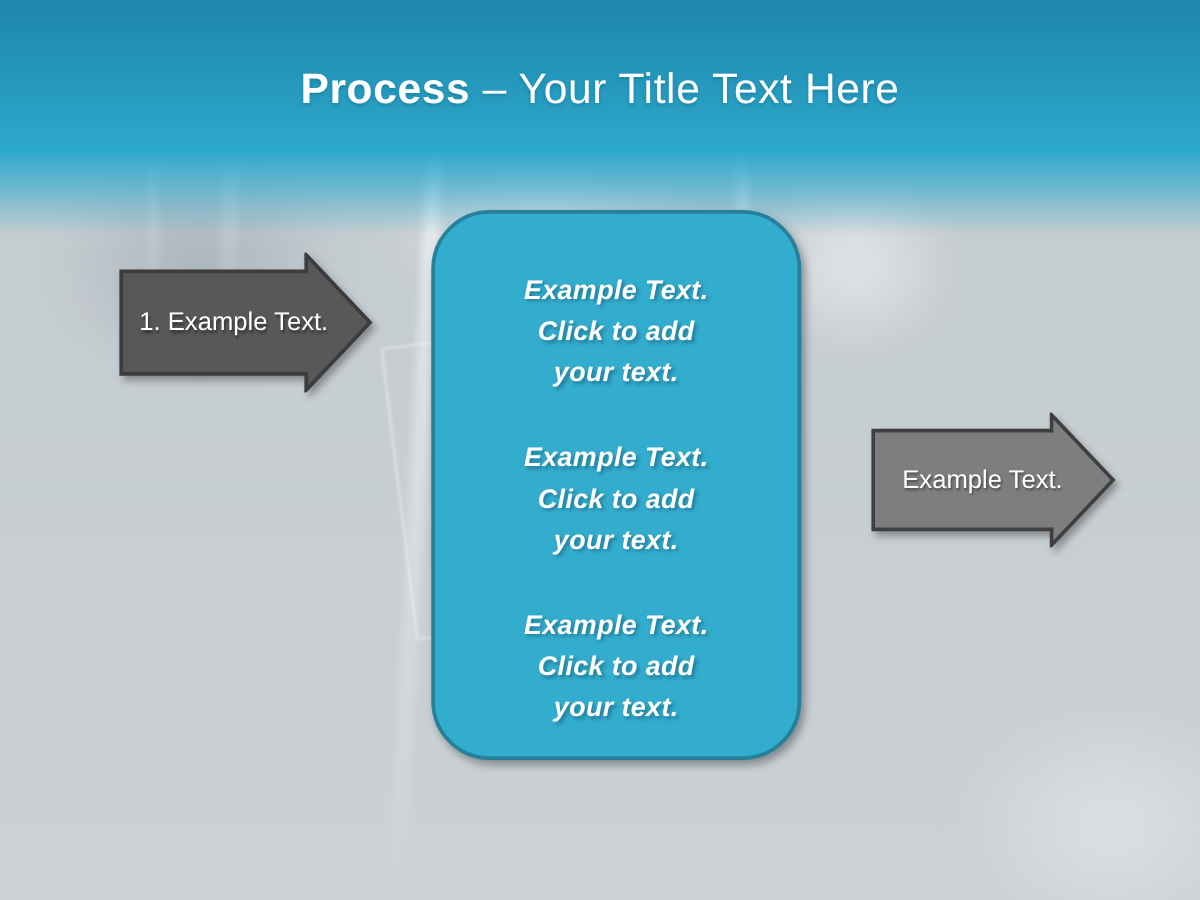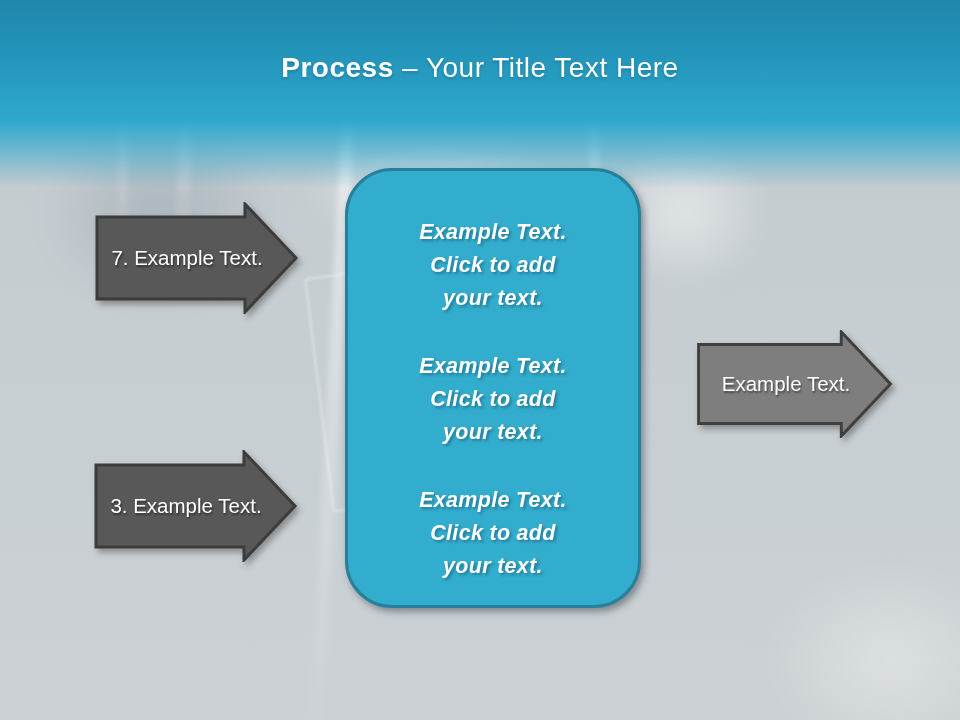--- a/index.html
+++ b/index.html
@@ -21,21 +21,21 @@
   .blob-3{left:40px;top:120px;width:240px;height:190px;background:radial-gradient(ellipse at center,rgba(75,95,115,.22),rgba(75,95,115,0) 70%);}
   .blob-4{left:760px;top:560px;width:260px;height:200px;background:radial-gradient(ellipse at center,rgba(255,255,255,.35),rgba(255,255,255,0) 70%);}
   .panel-outline{position:absolute;left:318px;top:268px;width:150px;height:232px;border:2px solid rgba(255,255,255,.35);transform:rotate(-7deg);filter:blur(1px);border-radius:3px;}
   
   .header{
     position:absolute;left:0;top:0;width:100%;height:200px;
     background:linear-gradient(180deg,#1f87ab 0%,#2496bb 30%,#2da8cd 60%,rgba(45,168,205,.55) 76%,rgba(199,206,210,0) 94%);
   }
   .title{
     position:absolute;left:0;top:52px;width:100%;text-align:center;
-    color:#ffffff;font-size:28px;letter-spacing:.5px;
+    color:#ffffff;font-size:34px;letter-spacing:.5px;
     text-shadow:0 2px 3px rgba(0,60,80,.25);
   }
   .title .t-bold{font-weight:bold;}
   
   .arrow{position:absolute;width:204px;height:112px;}
   .arrow svg{position:absolute;left:0;top:0;filter:drop-shadow(3px 4px 3px rgba(40,40,40,.4));}
   .arrow .arrow-label{
     position:absolute;left:4px;top:0;width:176px;height:100%;
     display:flex;align-items:center;justify-content:center;
     color:#ffffff;font-size:20.5px;text-shadow:1px 2px 2px rgba(0,0,0,.45);
@@ -81,30 +81,24 @@
   <div class="header"></div>
 
   <div class="title">
     <span class="t-bold">Process</span><span class="t-rest"> – Your Title Text Here</span>
   </div>
 
   <div class="arrow arrow-1">
     <svg width="204" height="112" viewBox="0 0 204 112">
       <polygon points="2,15 150,15 150,2 201,56 150,110 150,97 2,97" fill="#585858" stroke="#3c3c3c" stroke-width="3"></polygon>
     </svg>
-    <div class="arrow-label">7. Example Text.</div>
+    <div class="arrow-label">1. Example Text.</div>
   </div>
 
 
-  <div class="arrow arrow-3">
-    <svg width="204" height="112" viewBox="0 0 204 112">
-      <polygon points="2,15 150,15 150,2 201,56 150,110 150,97 2,97" fill="#585858" stroke="#3c3c3c" stroke-width="3"></polygon>
-    </svg>
-    <div class="arrow-label">3. Example Text.</div>
-  </div>
 
   <div class="center-box">
     <p>
       <span class="line">Example Text.</span>
       <span class="line">Click  to add</span>
       <span class="line">your text.</span>
     </p>
     <p>
       <span class="line">Example Text.</span>
       <span class="line">Click  to add</span>

